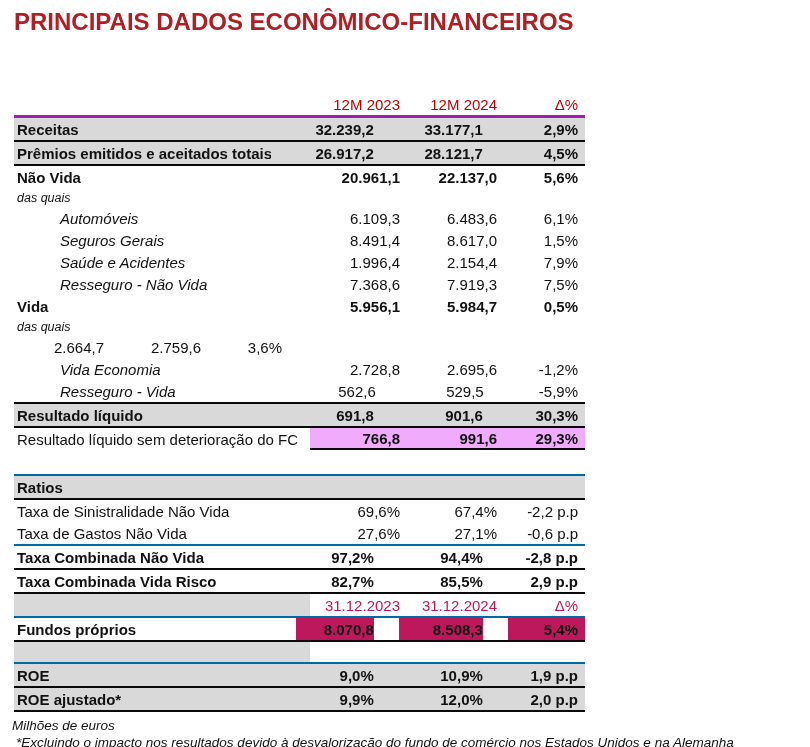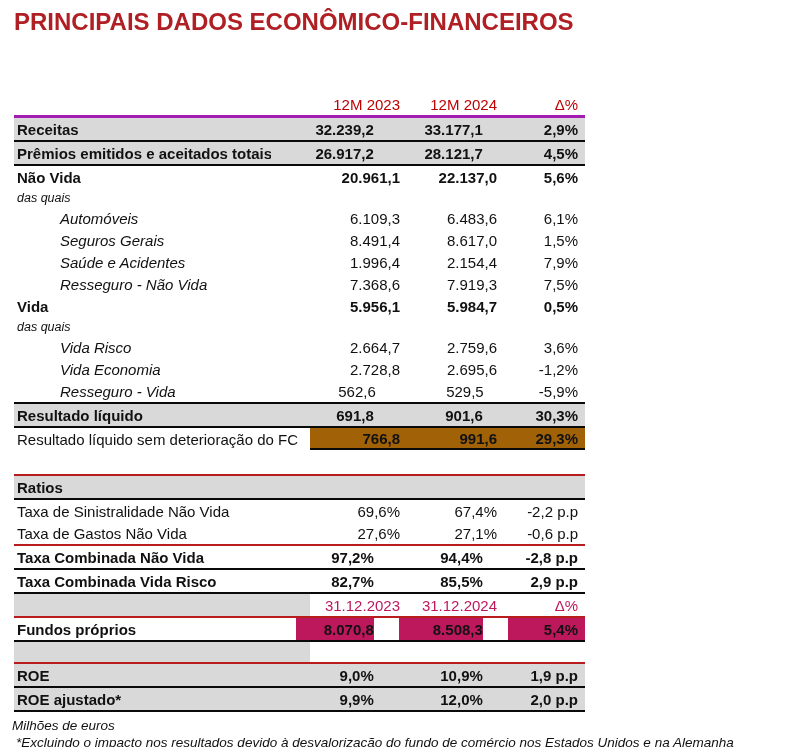--- a/index.html
+++ b/index.html
@@ -19,24 +19,24 @@
   .num  { justify-content:flex-end; white-space:nowrap; }
   .c1 { width:90px; }
   .c2 { width:97px; }
   .c3 { width:88px; padding-right:7px; }
 
   .header-row { color:#c00000; border-bottom:3px solid #a21caf; height:21px; }
 
   .r-gray { background:#d9d9d9; }
   .r-bold { font-weight:700; }
   .r-lb { border-bottom:2px solid #0a0a0a;gap:25px; }
-  .r-lt { border-top:2px solid #b91c1c; }
+  .r-lt { border-top:2px solid #0369a1; }
   .r-note { height:19px; font-style:italic; font-size:12.5px; }
   .r-sub .label { padding-left:46px; font-style:italic; }
-  .r-halfgray .num { background:#a16207; font-weight:700; border-bottom:2px solid #0a0a0a; }
+  .r-halfgray .num { background:#f0abfc; font-weight:700; border-bottom:2px solid #0a0a0a; }
   .r-numgray .num { background:#be185d; }
   .r-graylabel .label { background:#d9d9d9; }
   .r-red .num { color:#be185d; font-weight:400; }
   .r-blank { height:20px; }
 
   .gap { height:24px; }
   .footer { margin:5px 0 16px 12px; font-style:italic; font-size:13.5px; line-height:17px; }
   .footer .footnote { padding-left:4px; white-space:nowrap; }
 </style>
 </head>
@@ -108,21 +108,20 @@
         <div class="cell num c2">5.984,7</div>
         <div class="cell num c3">0,5%</div>
       </div>
       <div class="trow r-note">
         <div class="cell label">das quais</div>
         <div class="cell num c1"></div>
         <div class="cell num c2"></div>
         <div class="cell num c3"></div>
       </div>
       <div class="trow r-sub">
-        <div class="cell label">Vida Risco</div>
         <div class="cell num c1">2.664,7</div>
         <div class="cell num c2">2.759,6</div>
         <div class="cell num c3">3,6%</div>
       </div>
       <div class="trow r-sub">
         <div class="cell label">Vida Economia</div>
         <div class="cell num c1">2.728,8</div>
         <div class="cell num c2">2.695,6</div>
         <div class="cell num c3">-1,2%</div>
       </div>

